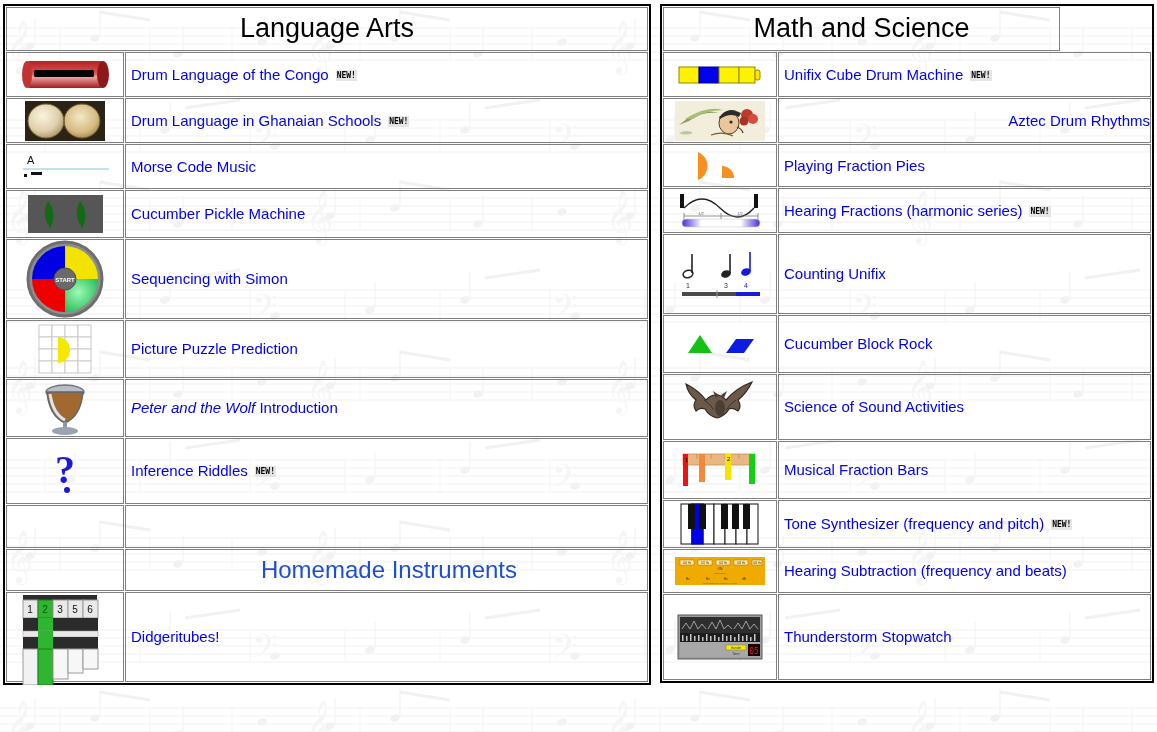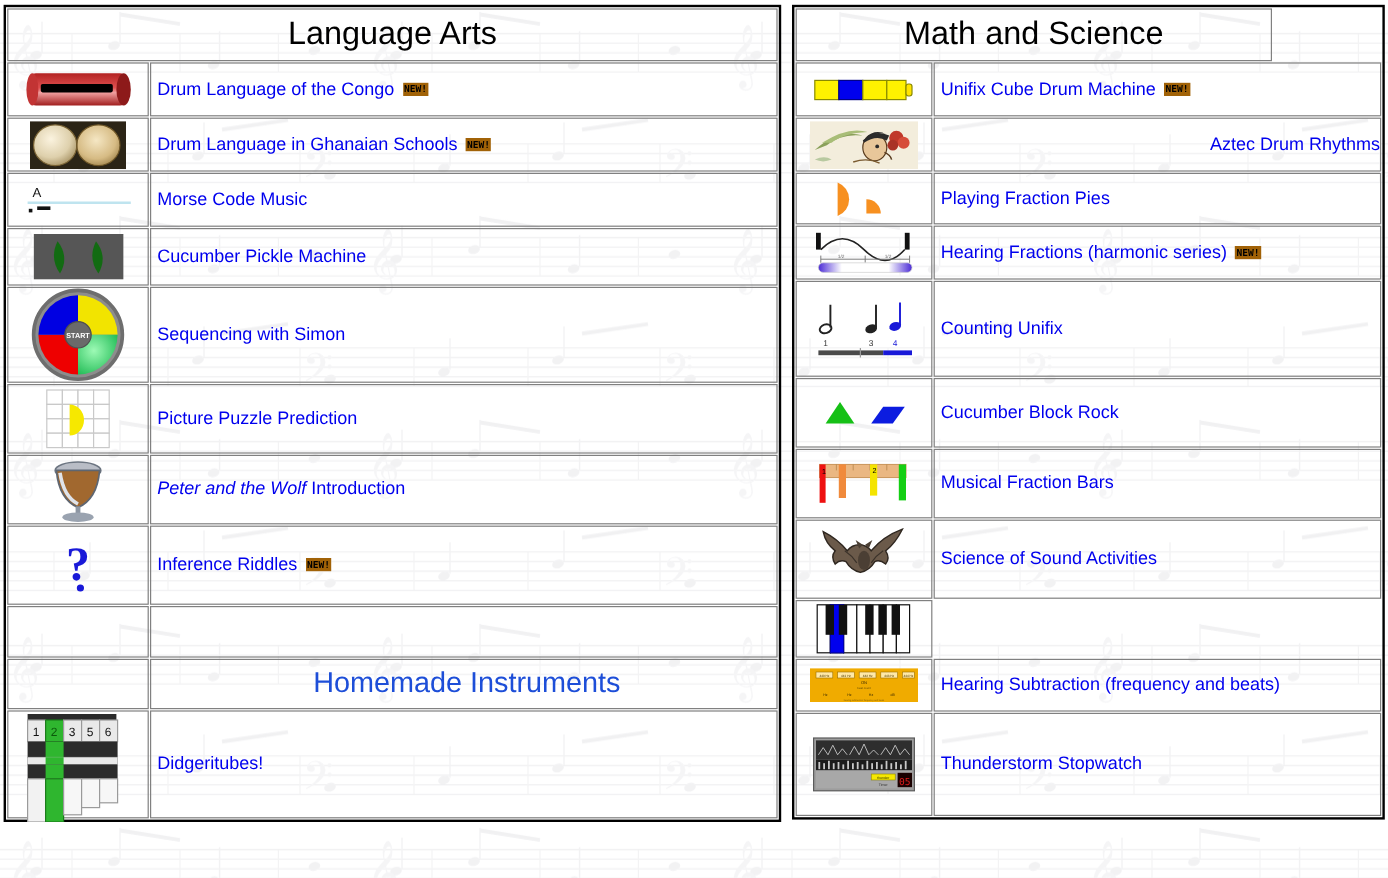--- a/index.html
+++ b/index.html
@@ -98,21 +98,21 @@
     font-size: 24px;
     text-align: center;
     width: 100%;
     white-space: nowrap;
   }
   .empty-label { display: block; }
 
   
   .newbadge {
     display: inline-block;
-    background: #a16207;
+    background: #e5e5e5;
     color: #000000;
     font-family: "DejaVu Sans Mono", monospace;
     font-size: 8px;
     font-weight: bold;
     letter-spacing: 0px;
     line-height: 11px;
     height: 11px;
     padding: 0 1px;
     vertical-align: 2px;
     margin-left: 7px;
@@ -496,53 +496,53 @@
             <path d="M18 4 L30 22 L6 22 Z" fill="#16c016"></path>
             <path d="M44 22 L54 8 L72 8 L62 22 Z" fill="#0c1ce0"></path>
           </svg>
         </div>
         <div class="cell label-cell" style="height:58px;">
           <span class="link">Cucumber Block Rock</span>
         </div>
       </div>
 
       <div class="row">
+        <div class="cell icon-cell" style="height:66px;">
+          <svg class="ico" width="80" height="62" viewBox="0 0 80 62">
+            <path d="M6 8 q12 6 20 16 q4 -5 10 -5 q6 0 10 5 q10 -12 26 -18 q-6 12 -14 18 q4 6 0 11 q-5 -4 -9 -2 q-4 7 -12 9 q-8 -2 -12 -9 q-5 -2 -9 2 q-4 -6 0 -11 q-8 -6 -10 -16 z" fill="#6b5a4a" stroke="#2f2720" stroke-width="1.2"></path>
+            <path d="M24 24 q6 4 10 10 M56 24 q-6 4 -10 10" stroke="#3b322a" stroke-width="1" fill="none"></path>
+            <ellipse cx="40" cy="32" rx="5" ry="8" fill="#4b3f34"></ellipse>
+            <path d="M36 22 l-3 -7 l6 4 z M44 22 l3 -7 l-6 4 z" fill="#4b3f34"></path>
+          </svg>
+        </div>
+        <div class="cell label-cell" style="height:66px;">
+          <span class="link">Science of Sound Activities</span>
+        </div>
+      </div>
+
+      <div class="row">
         <div class="cell icon-cell" style="height:58px;">
           <svg class="ico" width="86" height="44" viewBox="0 0 86 44">
             <rect x="6" y="6" width="72" height="11" fill="#eab782" stroke="#c79256" stroke-width="0.8"></rect>
             <g stroke="#b8894f" stroke-width="0.7">
               <line x1="20" y1="6" x2="20" y2="11"></line>
                 <line x1="34" y1="6" x2="34" y2="11"></line>
               <line x1="48" y1="6" x2="48" y2="11"></line>
                 <line x1="62" y1="6" x2="62" y2="11"></line>
             </g>
             <rect x="6" y="6" width="5" height="32" fill="#ee1111"></rect>
             <rect x="22" y="6" width="6" height="28" fill="#f08a3c"></rect>
             <rect x="48" y="6" width="6" height="26" fill="#f4e400"></rect>
             <rect x="72" y="6" width="6" height="30" fill="#14cf14"></rect>
             <text x="8" y="14" font-family="Liberation Sans, sans-serif" font-size="6" fill="#000">1</text>
             <text x="50" y="13" font-family="Liberation Sans, sans-serif" font-size="6" fill="#000">2</text>
           </svg>
         </div>
         <div class="cell label-cell" style="height:58px;">
           <span class="link">Musical Fraction Bars</span>
-        </div>
-      </div>
-
-      <div class="row">
-        <div class="cell icon-cell" style="height:66px;">
-          <svg class="ico" width="80" height="62" viewBox="0 0 80 62">
-            <path d="M6 8 q12 6 20 16 q4 -5 10 -5 q6 0 10 5 q10 -12 26 -18 q-6 12 -14 18 q4 6 0 11 q-5 -4 -9 -2 q-4 7 -12 9 q-8 -2 -12 -9 q-5 -2 -9 2 q-4 -6 0 -11 q-8 -6 -10 -16 z" fill="#6b5a4a" stroke="#2f2720" stroke-width="1.2"></path>
-            <path d="M24 24 q6 4 10 10 M56 24 q-6 4 -10 10" stroke="#3b322a" stroke-width="1" fill="none"></path>
-            <ellipse cx="40" cy="32" rx="5" ry="8" fill="#4b3f34"></ellipse>
-            <path d="M36 22 l-3 -7 l6 4 z M44 22 l3 -7 l-6 4 z" fill="#4b3f34"></path>
-          </svg>
-        </div>
-        <div class="cell label-cell" style="height:66px;">
-          <span class="link">Science of Sound Activities</span>
         </div>
       </div>
 
       <div class="row">
         <div class="cell icon-cell" style="height:48px;">
           <svg class="ico" width="82" height="44" viewBox="0 0 82 44">
             <g fill="#ffffff" stroke="#111" stroke-width="1">
               <rect x="2" y="2" width="11" height="40"></rect>
                 <rect x="13" y="2" width="11" height="40"></rect>
               <rect x="24" y="2" width="11" height="40"></rect>
@@ -553,20 +553,23 @@
             </g>
             <rect x="13" y="2" width="11" height="40" fill="#0000ee" stroke="#0000aa"></rect>
             <g fill="#111">
               <rect x="9" y="2" width="7" height="25"></rect>
                 <rect x="20" y="2" width="7" height="25"></rect>
               <rect x="42" y="2" width="7" height="25"></rect>
                 <rect x="53" y="2" width="7" height="25"></rect>
               <rect x="64" y="2" width="7" height="25"></rect>
             </g>
           </svg>
+        </div>
+        <div class="cell label-cell" style="height:48px;">
+          <span class="link"><span>Tone Synthesizer (frequency and pitch)</span><span class="newbadge">NEW!</span></span>
         </div>
       </div>
 
       <div class="row">
         <div class="cell icon-cell" style="height:44px;">
           <svg class="ico" width="92" height="32" viewBox="0 0 92 32">
             <rect x="1" y="2" width="90" height="28" fill="#f0ab00"></rect>
             <g fill="#ffe9a8" stroke="#9a7000" stroke-width="0.5">
               <rect x="6" y="5" width="14" height="5"></rect>
                 <rect x="24" y="5" width="14" height="5"></rect>

